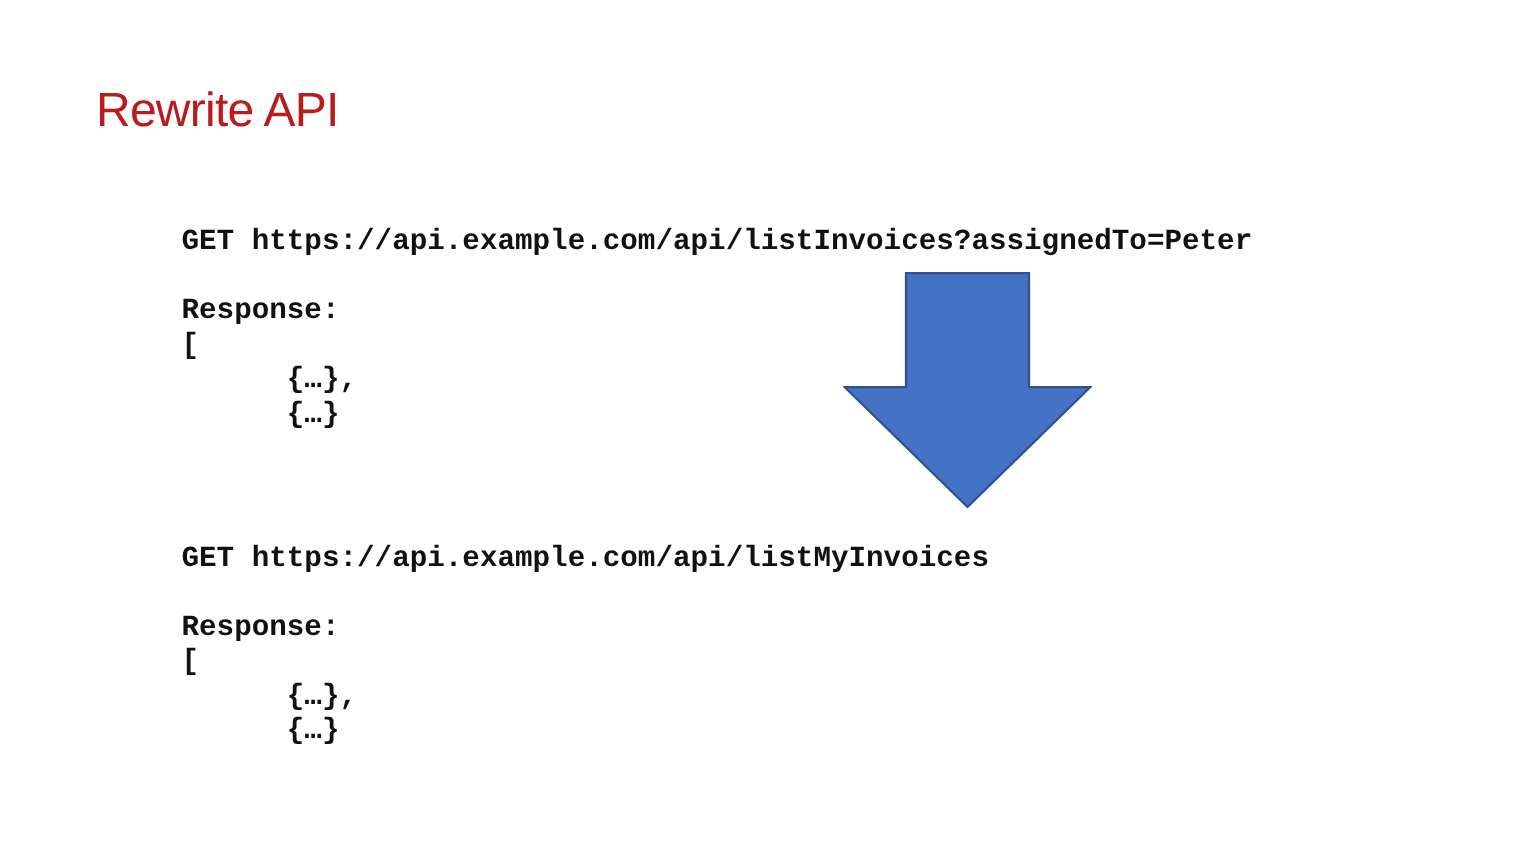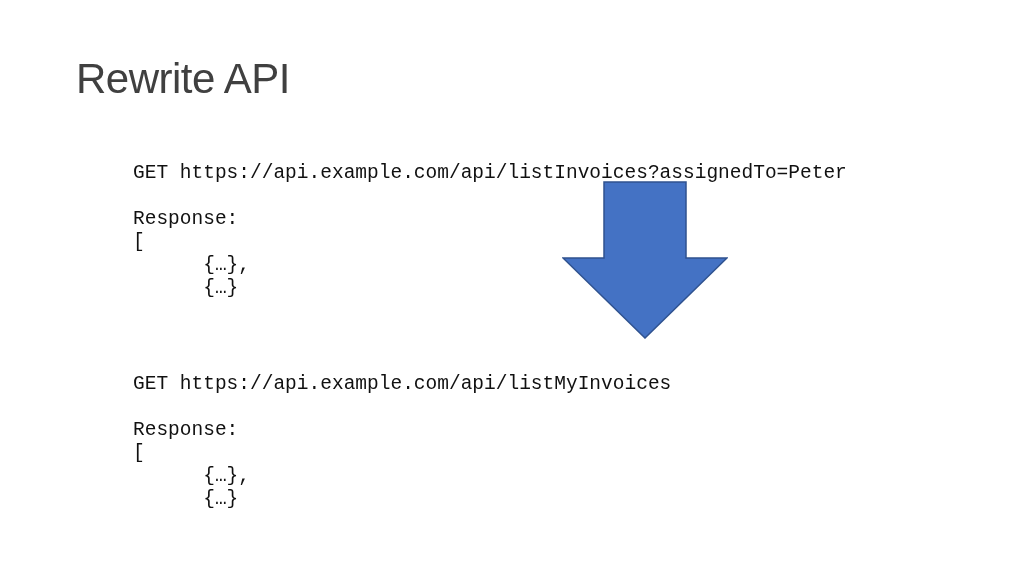--- a/index.html
+++ b/index.html
@@ -10,36 +10,36 @@
   .slide {
     position: relative;
     width: 1024px;
     height: 576px;
     background: #ffffff;
     overflow: hidden;
     font-family: "Liberation Sans", sans-serif;
   }
   .title {
     position: absolute;
-    left: 76px;
+    left: 64px;
     top: 55px;
     margin: 0;
     font-family: "Liberation Sans", "DejaVu Sans", sans-serif;
-    font-size: 42px;
+    font-size: 32px;
     font-weight: 400;
     letter-spacing: -0.5px;
-    color: #404040;
+    color: #b91c1c;
     white-space: nowrap;
   }
   .code-block {
     position: absolute;
     left: 117px;
-    margin: 16px;
+    margin: 4px;
     font-family: "Liberation Mono", "DejaVu Sans Mono", monospace;
-    font-weight: 400;
+    font-weight: 700;
     font-size: 19.5px;
     color: #111111;
   }
   .code-block.before { top: 146px; }
   .code-block.after  { top: 357px; }
   .code-line {
     height: 23px;
     line-height: 23px;
     white-space: pre;
   }

